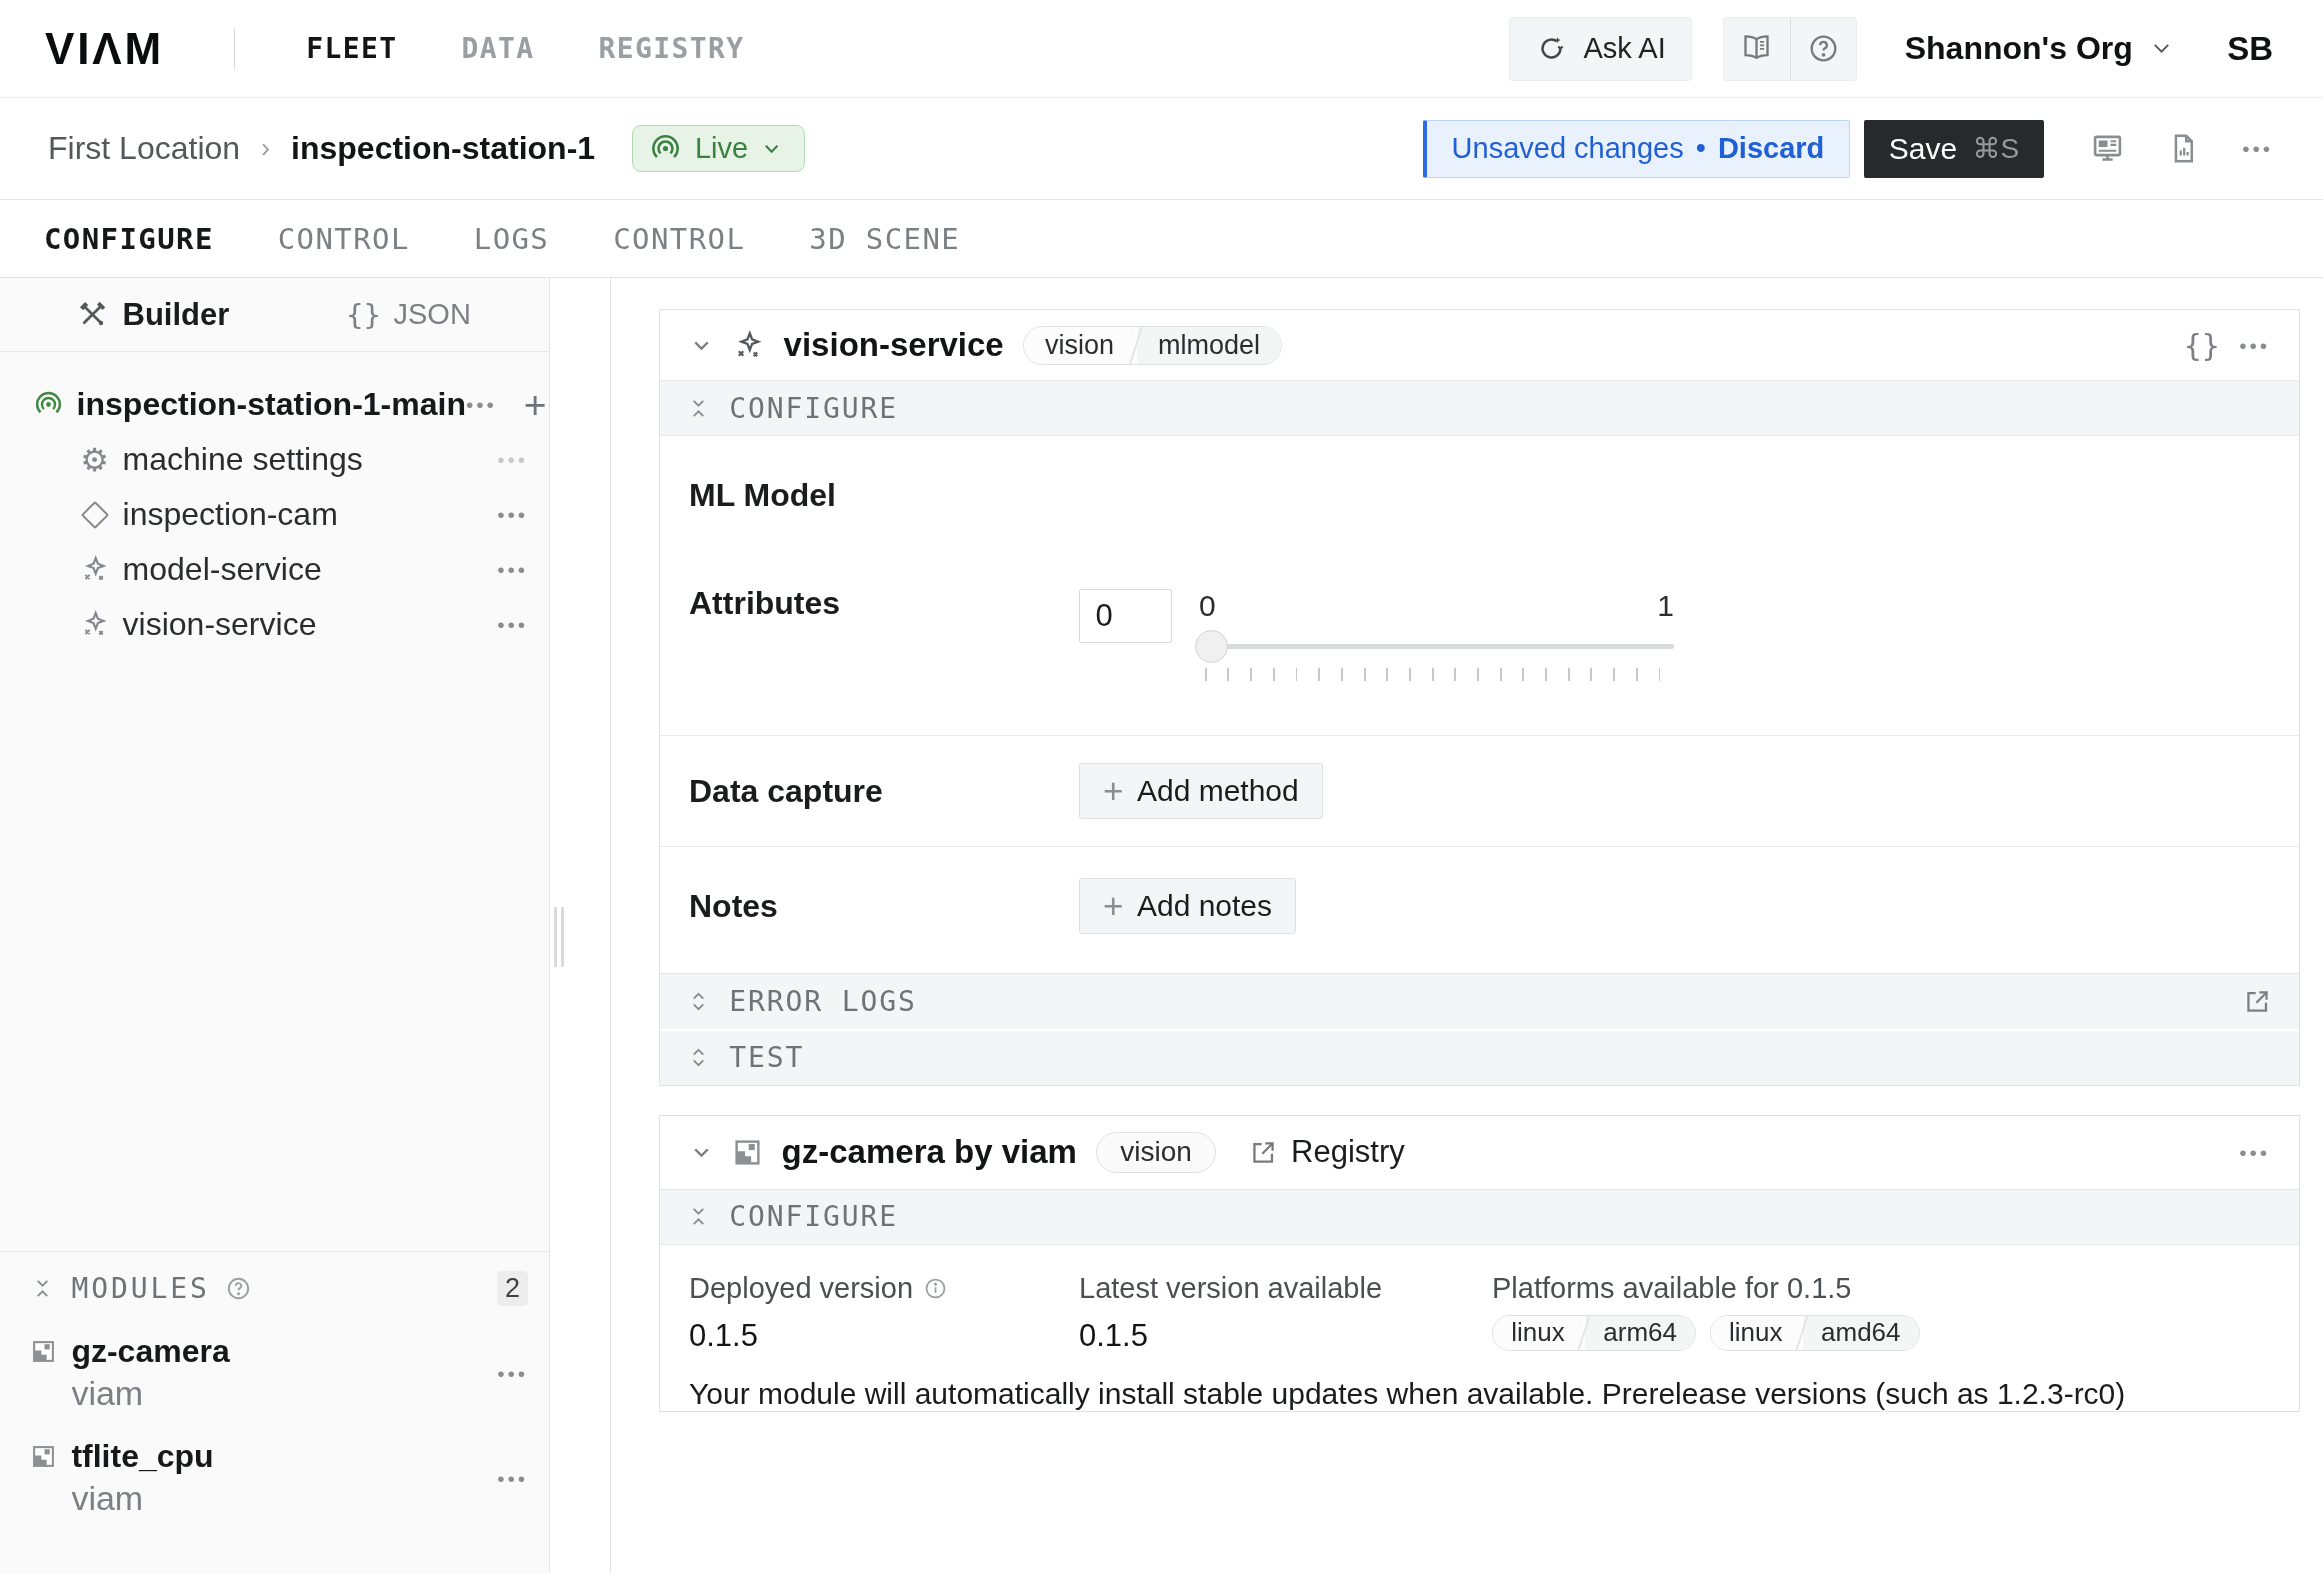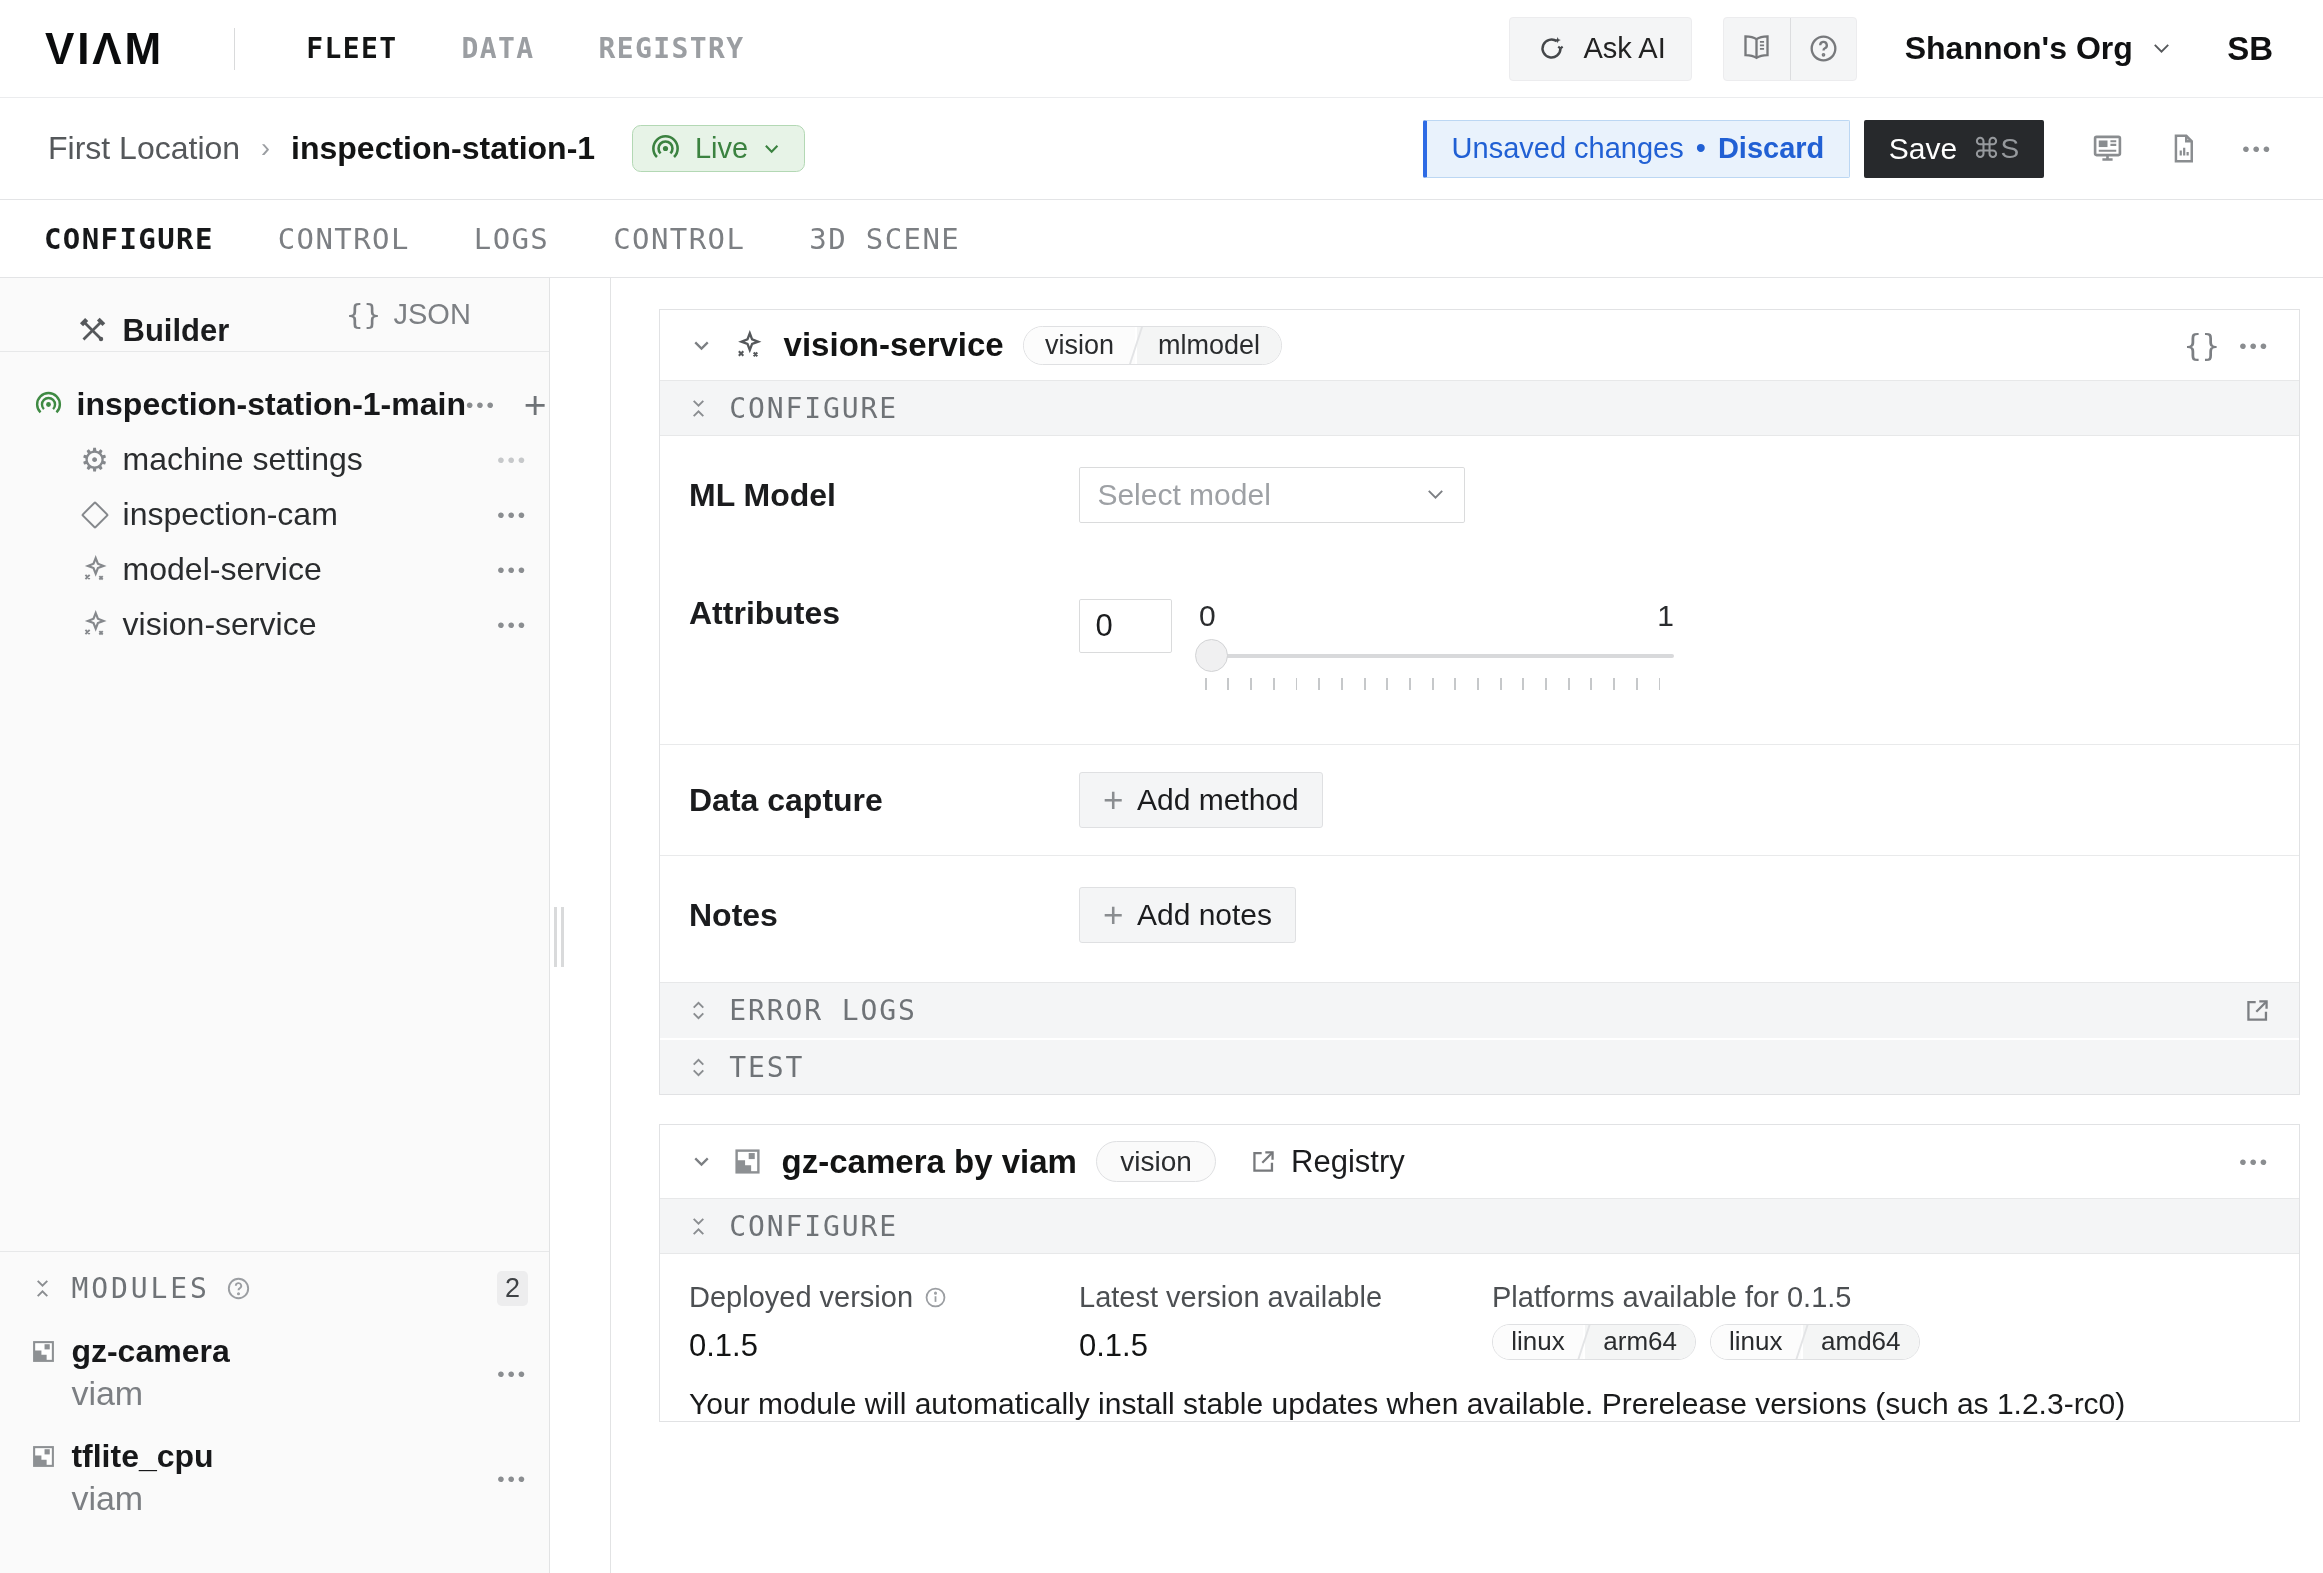--- a/index.html
+++ b/index.html
@@ -49,21 +49,21 @@
   
   .content { display:flex; height:1296px; }
   .sidebar { width:550px; background:#fafafa; border-right:1px solid #e2e3e4; display:flex; flex-direction:column; }
   .gapcol { width:60px; position:relative; background:#fff; }
   .resizer { position:absolute; top:629px; left:3.9px; display:flex; gap:3.9px; cursor:col-resize; }
   .resizer i { display:block; width:2.9px; height:60px; background:#d9dadb; }
   .main { flex:1; border-left:1px solid #e2e3e4; background:#fff; padding:31px 23px 0 48px; overflow:hidden; }
 
   
   .mode-row { height:74px; border-bottom:1px solid #e7e8e9; position:relative; flex-shrink:0; }
-  .mode-builder { position:absolute; left:77px; top:16px; height:100%; display:flex; align-items:center; gap:14.5px; cursor:pointer; }
+  .mode-builder { position:absolute; left:77px; top:0; height:100%; display:flex; align-items:center; gap:14.5px; cursor:pointer; }
   .mode-builder .lbl { font-size:31px; font-weight:700; color:#1b1c1e; }
   .mode-json { position:absolute; left:346px; top:0; height:100%; display:flex; align-items:center; gap:12.6px; cursor:pointer; color:#7c7f83; }
   .mode-json .braces { font-size:29px; }
   .mode-json .lbl { font-size:29px; }
   .tree { padding-top:25px; }
   .tree-row { height:55px; display:flex; align-items:center; padding:0 21px 0 33px; cursor:pointer; }
   .tree-row.child { padding-left:79px; }
   .tree-row .t-icon { width:31px; display:flex; justify-content:center; margin-right:12.6px; flex-shrink:0; }
   .tree-row .t-label { font-size:32px; color:#2a2c2e; white-space:nowrap; }
   .tree-row.root .t-label { font-weight:700; color:#17181a; }
@@ -398,26 +398,20 @@
               <polyline points="7,4 12,9 17,4"></polyline>
               <polyline points="7,20 12,15 17,20"></polyline>
             </svg>
         </span>
         <span class="s-label mono">CONFIGURE</span>
       </div>
 
       <div class="card-body">
         <div class="frow" style="margin-top:31px;">
           <div class="flabel">ML Model</div>
-          <div class="select">
-            <span class="ph">Select model</span>
-            <svg width="23" height="15.4" viewBox="0 0 24 16" fill="none" stroke="#7c7f83" stroke-width="2">
-                <polyline points="5,4 12,11 19,4"></polyline>
-              </svg>
-          </div>
         </div>
 
 
         <div class="frow" style="margin-top:62px;">
           <div class="flabel">Attributes</div>
           <div>
             <div class="row" style="margin-top:13.5px; align-items:flex-start;">
               <input class="num-input" value="0" style="">
               <div class="slider">
                 <div class="sl-labels">

